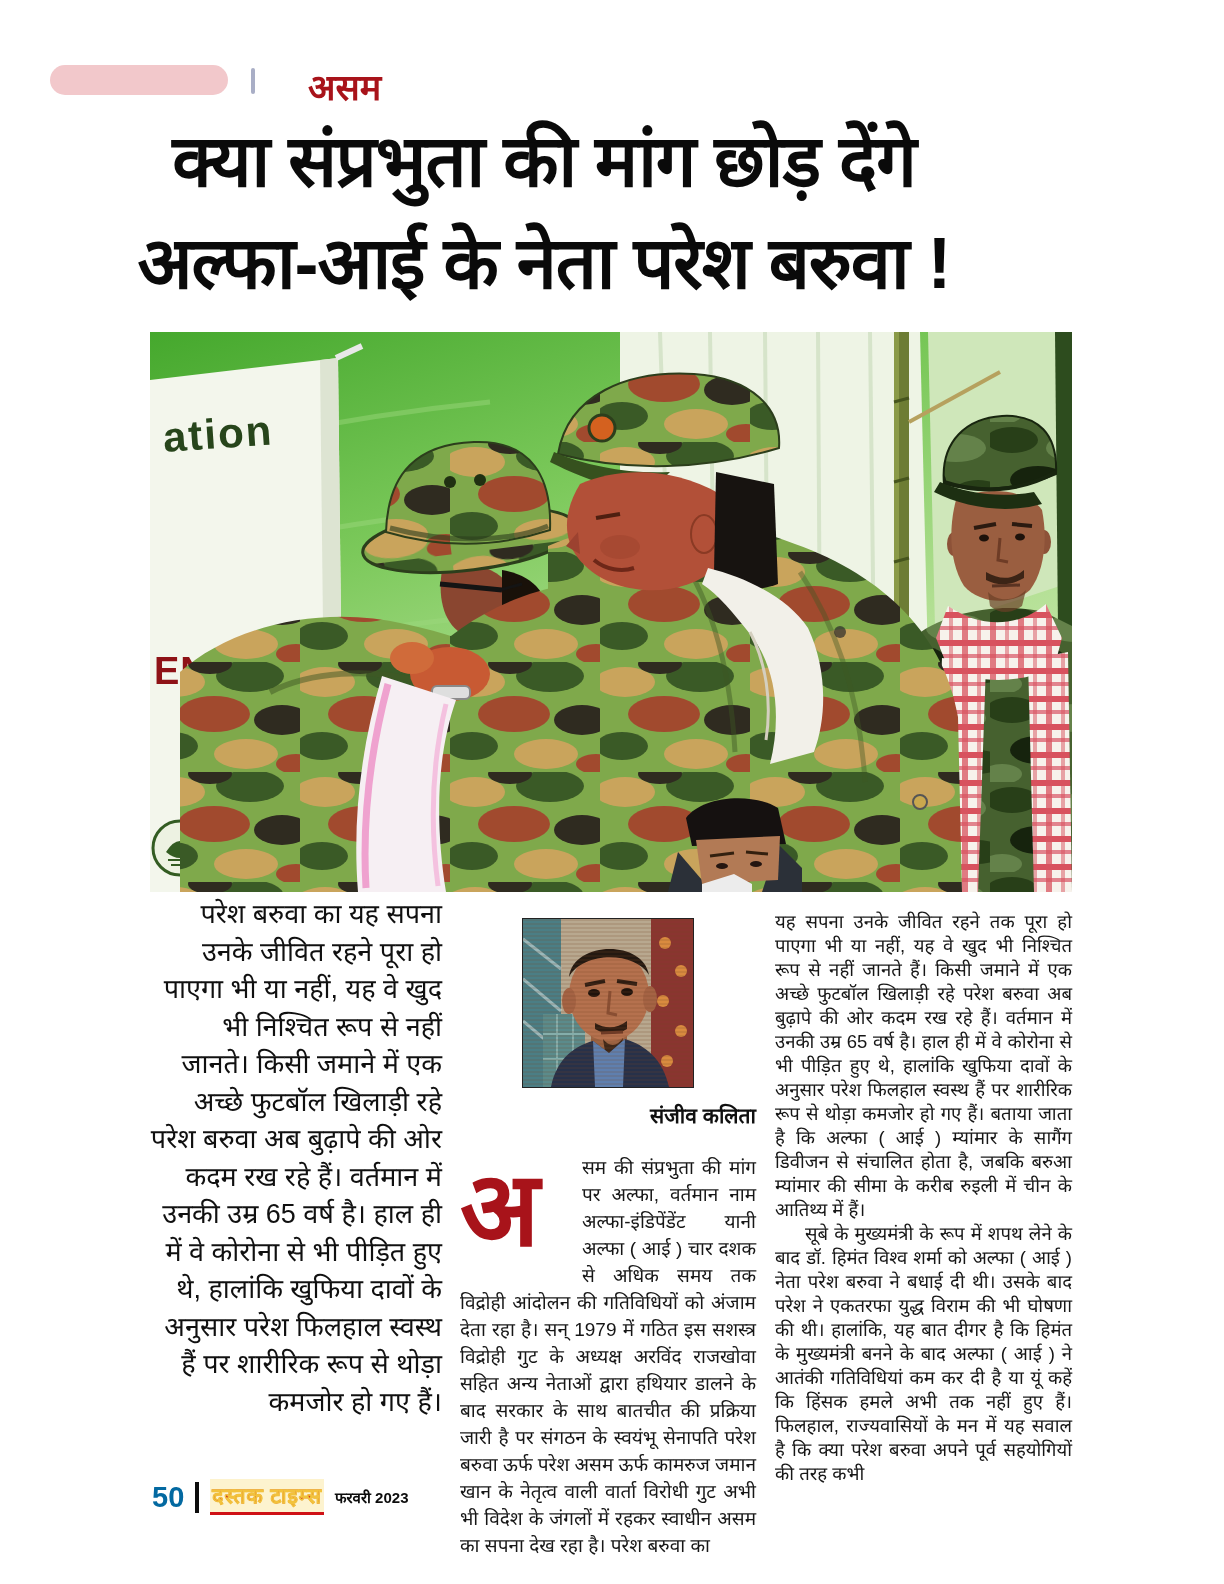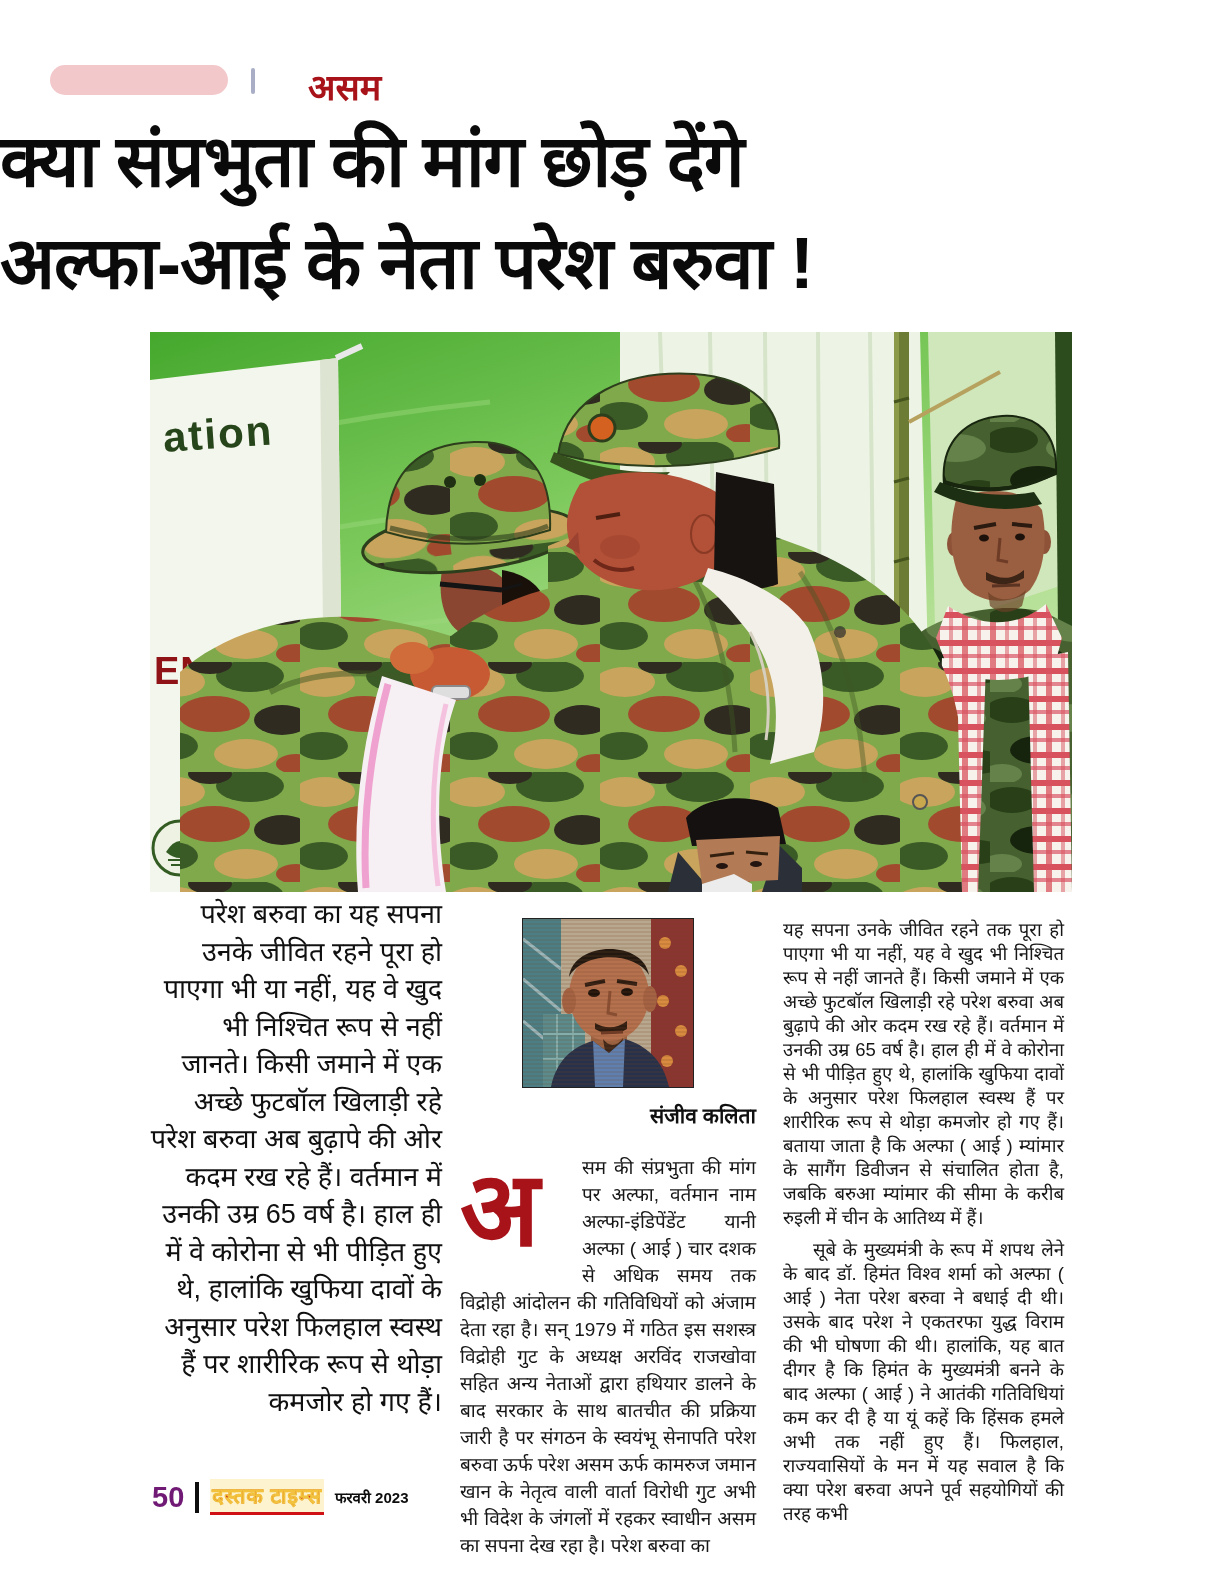--- a/index.html
+++ b/index.html
@@ -6,39 +6,39 @@
   body{
     width:1224px;height:1584px;position:relative;background:#ffffff;
     font-family:"Liberation Sans","DejaVu Sans",sans-serif;color:#141414;
     overflow:hidden;
   }
   
   .pill{position:absolute;left:50px;top:65px;width:178px;height:30px;border-radius:15px;background:#f2c8cb;}
   .hdr-divider{position:absolute;left:251px;top:68px;width:4px;height:26px;background:#a9aec6;border-radius:2px;}
   .section-label{position:absolute;left:308px;top:62px;font-size:36px;font-weight:bold;color:#a8131a;}
   
-  .headline{position:absolute;left:0;top:110px;width:1088px;color:#0a0a0a;font-weight:bold;}
+  .headline{position:absolute;left:0;top:110px;width:1088px;text-align:center;color:#0a0a0a;font-weight:bold;}
   .headline .hl{font-size:72px;line-height:102px;letter-spacing:-1px;}
   
   .photo{position:absolute;left:150px;top:332px;width:922px;height:560px;overflow:hidden;background:#7cc95b;}
   
   .lede{position:absolute;left:150px;top:896px;width:292px;font-size:27px;line-height:37.5px;text-align:right;color:#101010;}
   
   .midcol{position:absolute;left:460px;top:918px;width:296px;}
   .portrait{width:170px;height:168px;margin:0 auto;border:1px solid #222;overflow:hidden;background:#b8a88f;}
   .author{margin-top:13px;text-align:right;font-size:21px;font-weight:bold;color:#101010;}
   .article{margin-top:25px;font-size:19px;line-height:27px;text-align:justify;color:#161616;}
   .dropcap{float:left;width:112px;height:110px;font-size:104px;line-height:102px;font-weight:bold;color:#a8131a;margin:4px 10px 0 0;}
   
   .rightcol{position:absolute;left:775px;top:910px;width:297px;font-size:18.5px;line-height:24px;text-align:justify;color:#161616;}
-  .rightcol p{margin:8px;}
+  .rightcol p{margin:0;}
   .rightcol p.indent{text-indent:30px;}
   
   .footer{position:absolute;left:152px;top:1479px;display:flex;align-items:center;gap:11px;height:36px;}
-  .pageno{font-size:29px;font-weight:bold;color:#701a75;text-align:right;}
+  .pageno{font-size:29px;font-weight:bold;color:#0369a1;text-align:right;}
   .fbar{width:4px;height:31px;background:#0d0d0d;}
   .maglogo{
     font-size:21px;font-weight:bold;color:#c6151a;background:#fdf3cf;
     padding:2px 2px 3px;border-bottom:3px solid #cf1116;letter-spacing:1px;
     -webkit-text-stroke:0.8px #f2c23c;
   }
   .idate{font-size:15px;font-weight:bold;color:#0d0d0d;}
 </style>
 </head>
 <body>

